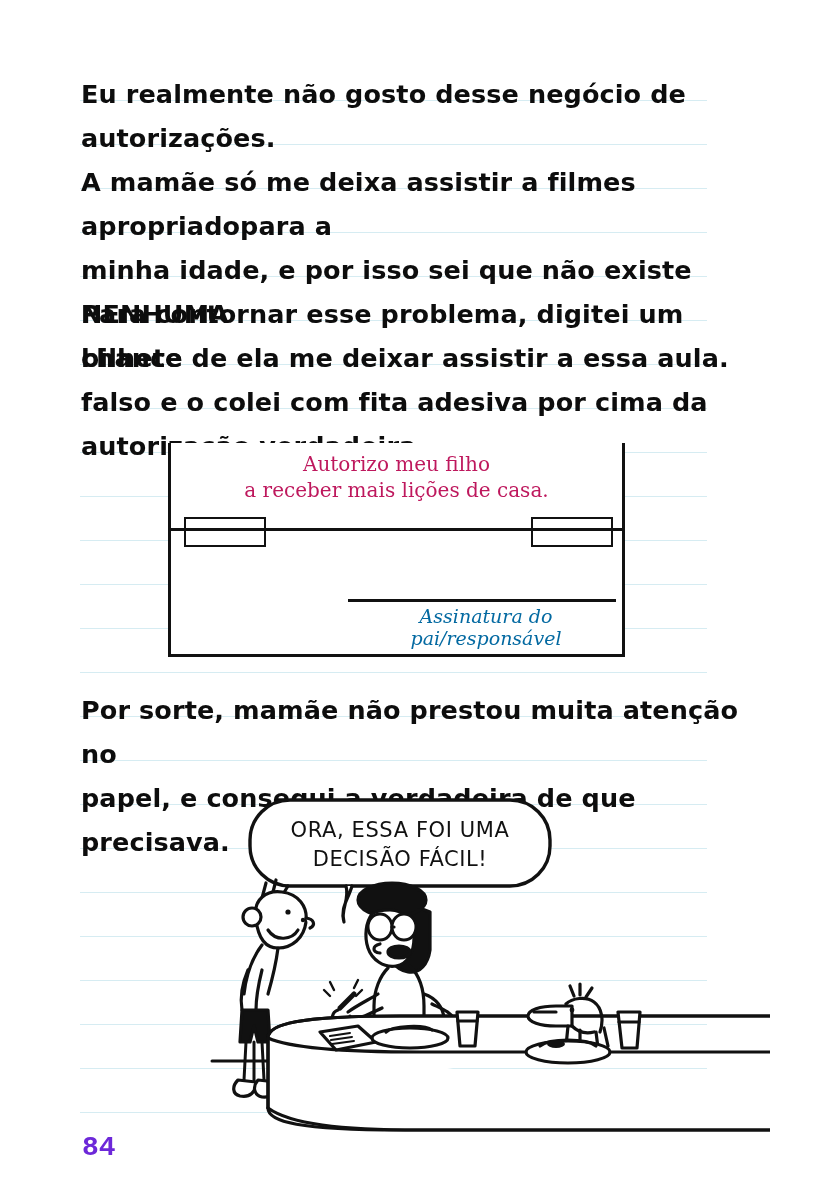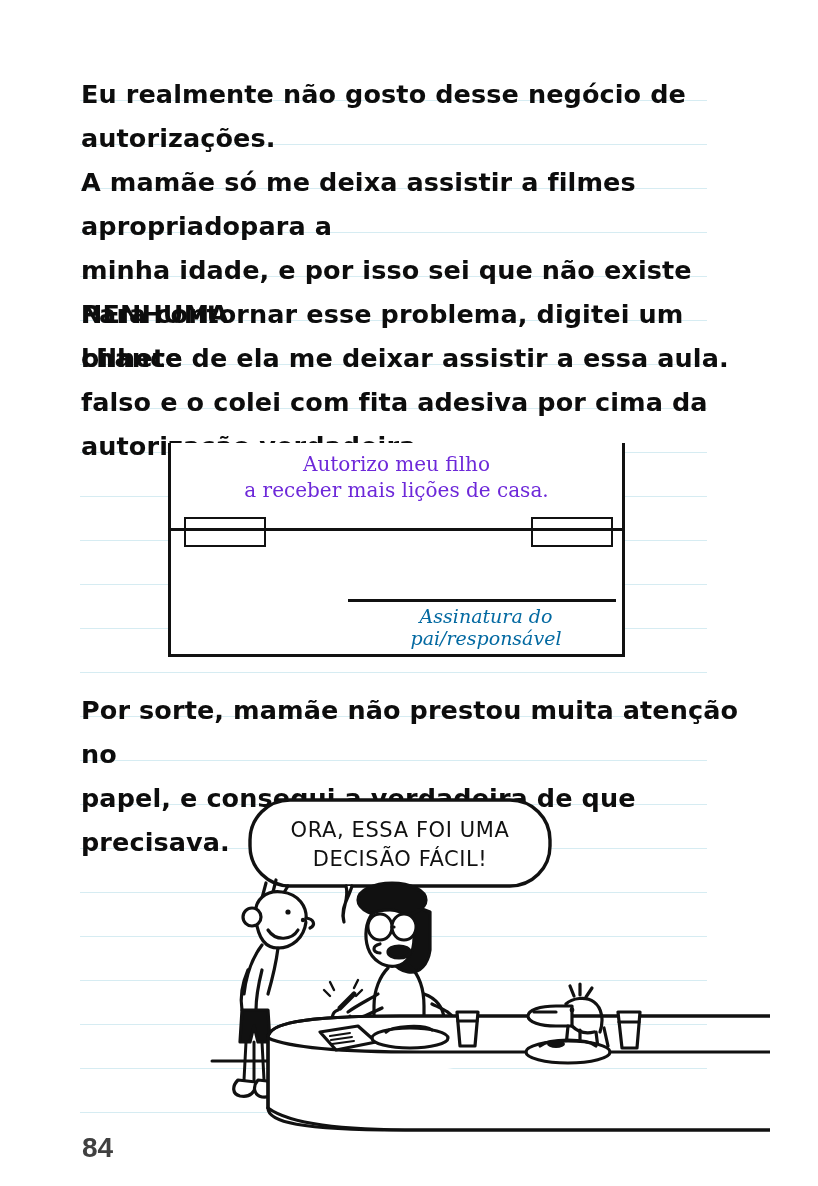--- a/index.html
+++ b/index.html
@@ -71,21 +71,21 @@
     background: #ffffff;
   }
   #note .slip-text {
     position: absolute;
     left: 0; top: 8px;
     width: 457px;
     text-align: center;
     font-family: "DejaVu Serif", serif;
     font-size: 20px;
     line-height: 26px;
-    color: #6d28d9;
+    color: #be185d;
     white-space: pre-line;
   }
   .tape {
     position: absolute;
     width: 78px;
     height: 26px;
     border: 2.5px solid #111111;
     background: transparent;
     top: 74px;
   }
@@ -122,24 +122,24 @@
     font-weight: 500;
     fill: #111111;
     letter-spacing: 0.6px;
   }
 
   
   #page-number {
     position: absolute;
     left: 82px;
     top: 1132px;
-    font-family: Liberation Sans, sans-serif;
+    font-family: Liberation Mono, monospace;
     font-size: 28px;
     font-weight: 600;
-    color: #404040;
+    color: #6d28d9;
   }
 </style>
 </head>
 <body>
 
 <div id="page">
 
   <div id="rules">
       <div class="rule" style="top: 100px; background: rgb(214, 236, 242);"></div>
       <div class="rule" style="top: 144px; background: rgb(214, 236, 242);"></div>

